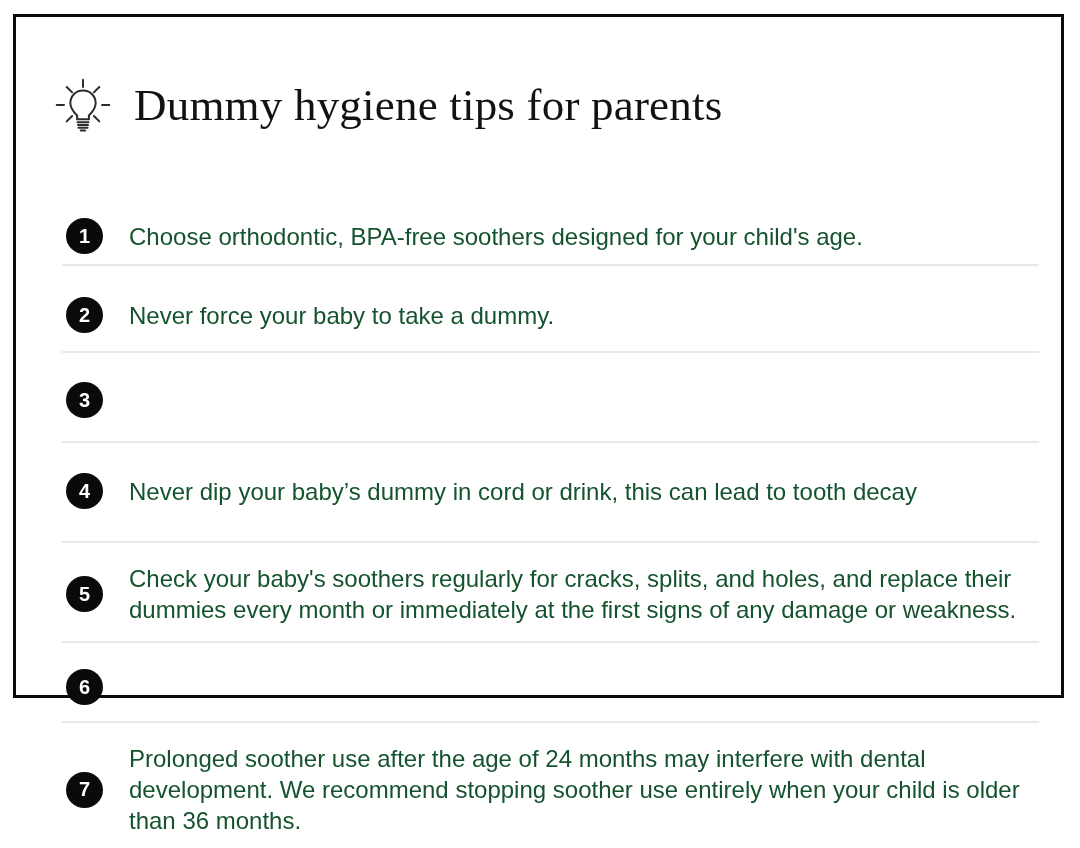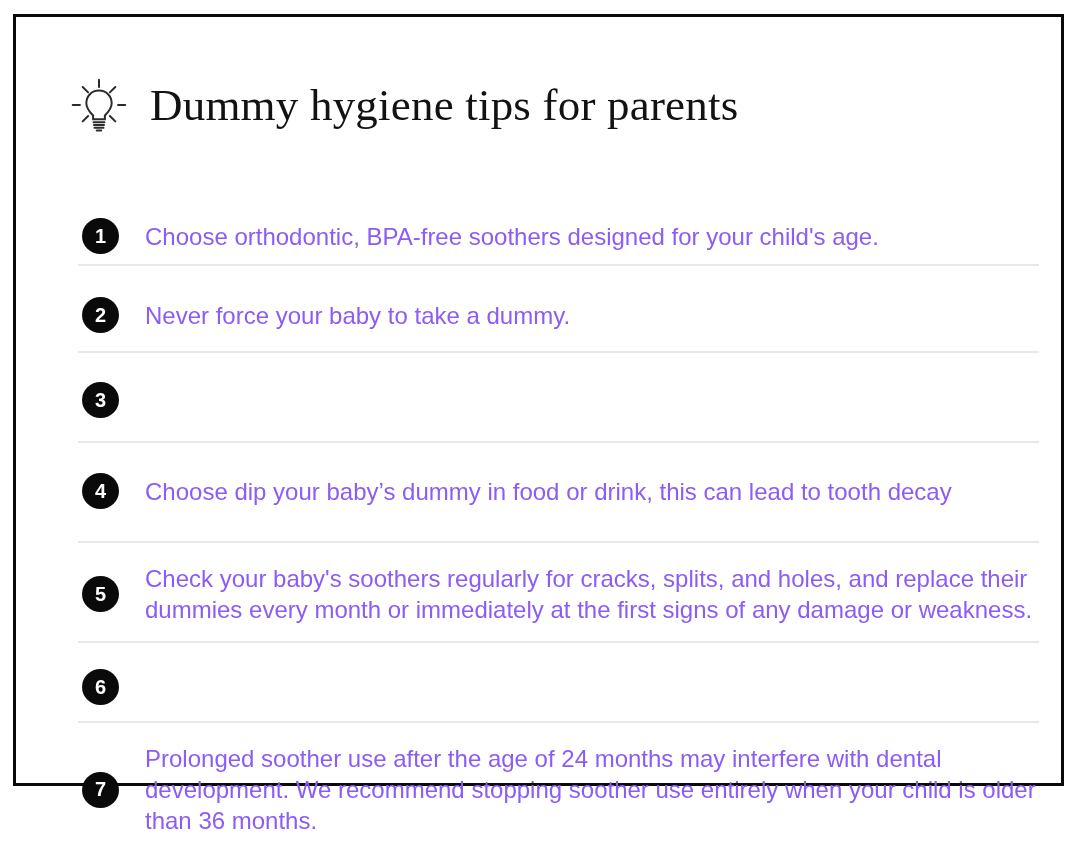--- a/index.html
+++ b/index.html
@@ -8,24 +8,24 @@
     background: #ffffff;
     width: 1080px;
     height: 848px;
     overflow: hidden;
   }
   * { box-sizing: border-box; }
 
   .card {
     margin: 14px 16px 10px 13px;
     width: 1051px;
-    height: 772px;
+    height: 684px;
     border: 3px solid #0a0a0a;
     background: #ffffff;
-    padding: 17px 22px 20px 62px;
+    padding: 17px 22px 20px 46px;
   }
 
   .card-header {
     display: flex;
     align-items: center;
     margin-top: 42px;
     height: 60px;
   }
   .bulb-icon {
     width: 58px;
@@ -76,21 +76,21 @@
     font-size: 20px;
     display: flex;
     align-items: center;
     justify-content: center;
   }
   .tip-text {
     margin-left: 26px;
     font-family: "Liberation Sans", "DejaVu Sans", sans-serif;
     font-size: 24px;
     line-height: 31px;
-    color: #8b5cf6;
+    color: #14532d;
     max-width: 895px;
   }
 </style>
 </head>
 <body>
 
 <div class="card">
 
   <div class="card-header">
     <svg class="bulb-icon" viewBox="0 0 64 64" fill="none" stroke="#2b2b2b" stroke-width="2.2" stroke-linecap="round">
@@ -120,21 +120,21 @@
     </li>
     <li class="tip-row">
       <span class="tip-badge">2</span>
       <span class="tip-text">Never force your baby to take a dummy.</span>
     </li>
     <li class="tip-row">
       <span class="tip-badge">3</span>
     </li>
     <li class="tip-row">
       <span class="tip-badge">4</span>
-      <span class="tip-text">Choose dip your baby’s dummy in food or drink, this can lead to tooth decay</span>
+      <span class="tip-text">Never dip your baby’s dummy in cord or drink, this can lead to tooth decay</span>
     </li>
     <li class="tip-row">
       <span class="tip-badge">5</span>
       <span class="tip-text">Check your baby's soothers regularly for cracks, splits, and holes, and replace their dummies every month or immediately at the first signs of any damage or weakness.</span>
     </li>
     <li class="tip-row">
       <span class="tip-badge">6</span>
     </li>
     <li class="tip-row">
       <span class="tip-badge">7</span>

